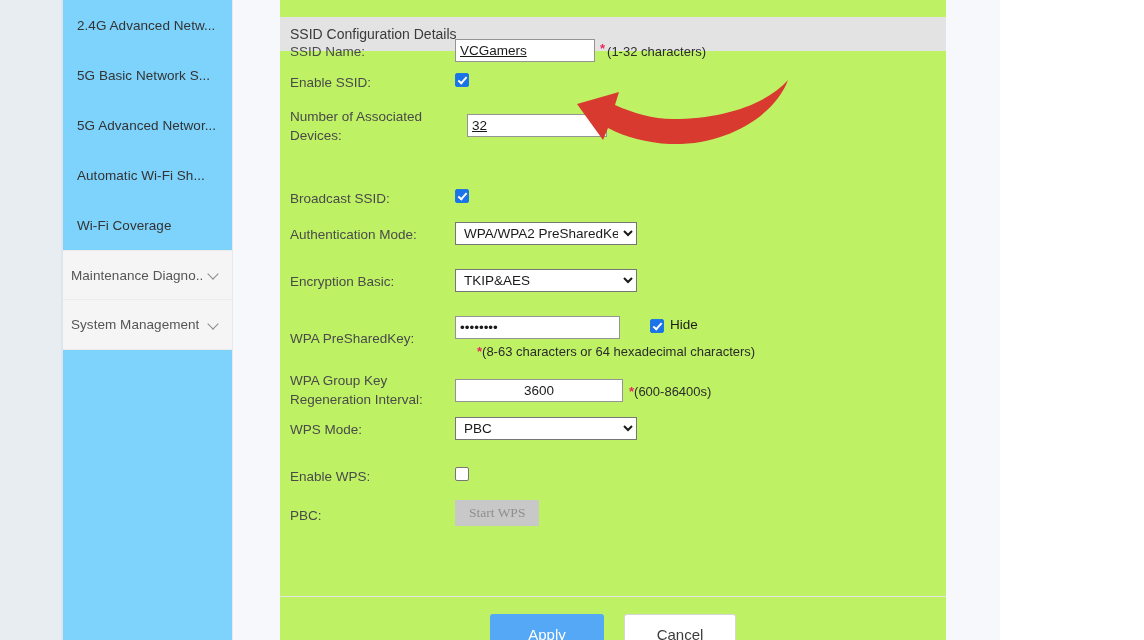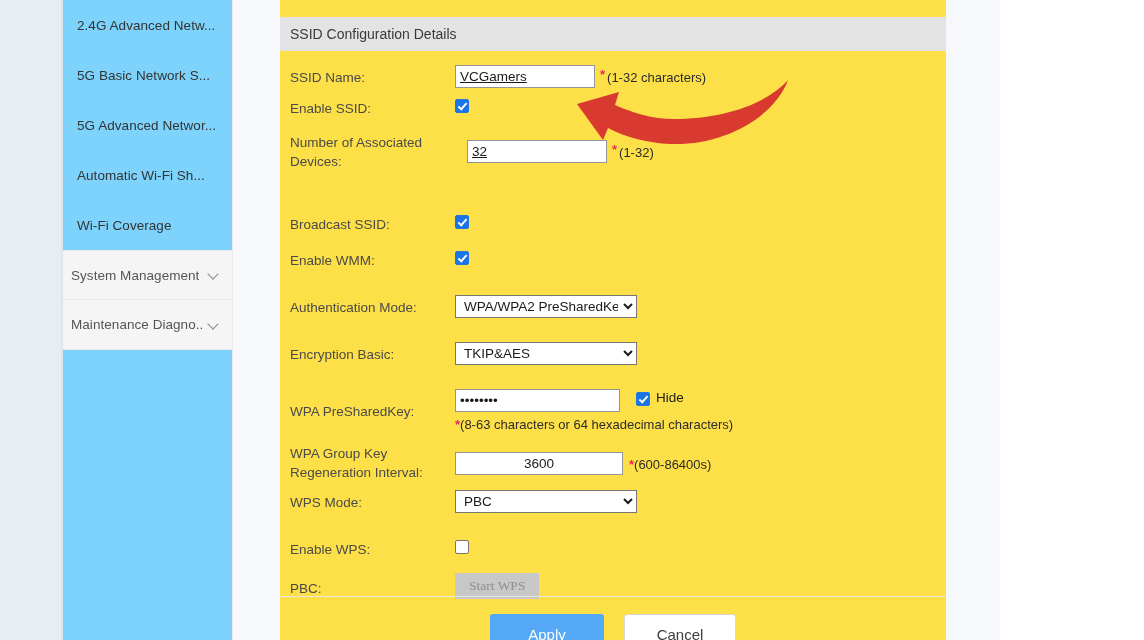--- a/index.html
+++ b/index.html
@@ -108,38 +108,38 @@
     left: 1000px; top: 0;
     width: 144px; height: 640px;
     background: #ffffff;
   }
 
   
   .panel {
     position: absolute;
     left: 280px; top: 0;
     width: 666px; height: 640px;
-    background: #fde047;
+    background: #bef264;
   }
   .panel-header {
     position: absolute;
     left: 0; top: 17px;
     width: 666px; height: 34px;
     background: #e3e3e3;
     display: flex;
     align-items: center;
     padding-left: 10px;
     box-sizing: border-box;
     font-size: 14px;
     color: #3a3a3a;
   }
 
   .form {
     position: absolute;
-    left: 0; top: 65px;
+    left: 0; top: 39px;
     width: 666px;
   }
   .row {
     position: relative;
     display: flex;
     align-items: flex-start;
     padding-left: 10px;
     box-sizing: border-box;
   }
   .lbl {
@@ -228,21 +228,21 @@
     font-weight: 700;
     font-size: 13px;
     padding-top: 2px;
     margin-left: 5px;
     margin-right: 2px;
   }
 
   .hide-wrap {
     display: flex;
     align-items: flex-start;
-    margin-left: 16px;
+    margin-left: 30px;
     justify-content: space-between;
   }
   .hide-label {
     font-size: 13.5px;
     color: #1c1c1c;
     margin-left: 6px;
     padding-top: 1px;
   }
 
   .btn-wps {
@@ -319,25 +319,25 @@
     <div class="nav-item">
       <span class="nav-label">5G Advanced Networ...</span>
     </div>
     <div class="nav-item">
       <span class="nav-label">Automatic Wi-Fi Sh...</span>
     </div>
     <div class="nav-item">
       <span class="nav-label">Wi-Fi Coverage</span>
     </div>
     <div class="nav-item group">
+      <span class="nav-label">Maintenance Diagno..</span>
+      <span class="chev"></span>
+    </div>
+    <div class="nav-item group">
       <span class="nav-label">System Management</span>
-      <span class="chev"></span>
-    </div>
-    <div class="nav-item group">
-      <span class="nav-label">Maintenance Diagno..</span>
       <span class="chev"></span>
     </div>
   </nav>
 
   <div class="page-gap"></div>
   <div class="right-gap"></div>
   <div class="far-right"></div>
 
   <section class="panel">
 
@@ -372,26 +372,20 @@
         </div>
       </div>
 
       <div class="row" style="height:36px;margin-top:39px;">
         <div class="lbl">Broadcast SSID:</div>
         <div class="ctl">
           <span class="cbox"></span>
         </div>
       </div>
 
-      <div class="row" style="height:47px;">
-        <div class="lbl">Enable WMM:</div>
-        <div class="ctl">
-          <span class="cbox"></span>
-        </div>
-      </div>
 
       <div class="row" style="height:47px;">
         <div class="lbl">Authentication Mode:</div>
         <div class="ctl">
           <select class="sel w182">
             <option>WPA/WPA2 PreSharedKey</option>
           </select>
         </div>
       </div>
 
@@ -405,21 +399,21 @@
       </div>
 
       <div class="row" style="height:57px;">
         <div class="lbl" style="padding-top:18px;">WPA PreSharedKey:</div>
         <div class="ctl" style="padding-top:5px;">
           <input class="txt w165" type="text" value="••••••••" style="">
           <span class="hide-wrap">
             <span class="cbox"></span>
             <span class="hide-label">Hide</span>
           </span>
-          <span class="hint" style="margin-left:0;max-width:300px;"><span class="star">*</span><span>(8-63 characters or 64 hexadecimal characters)</span></span>
+          <span class="hint" style="margin-left:22px;max-width:300px;"><span class="star">*</span><span>(8-63 characters or 64 hexadecimal characters)</span></span>
         </div>
       </div>
 
       <div class="row" style="height:49px;">
         <div class="lbl">WPA Group Key Regeneration Interval:</div>
         <div class="ctl" style="padding-top:11px;">
           <input class="txt w168" type="text" value="3600" style="">
           <span class="hint" style="margin-left:6px;"><span class="star">*</span><span>(600-86400s)</span></span>
         </div>
       </div>

